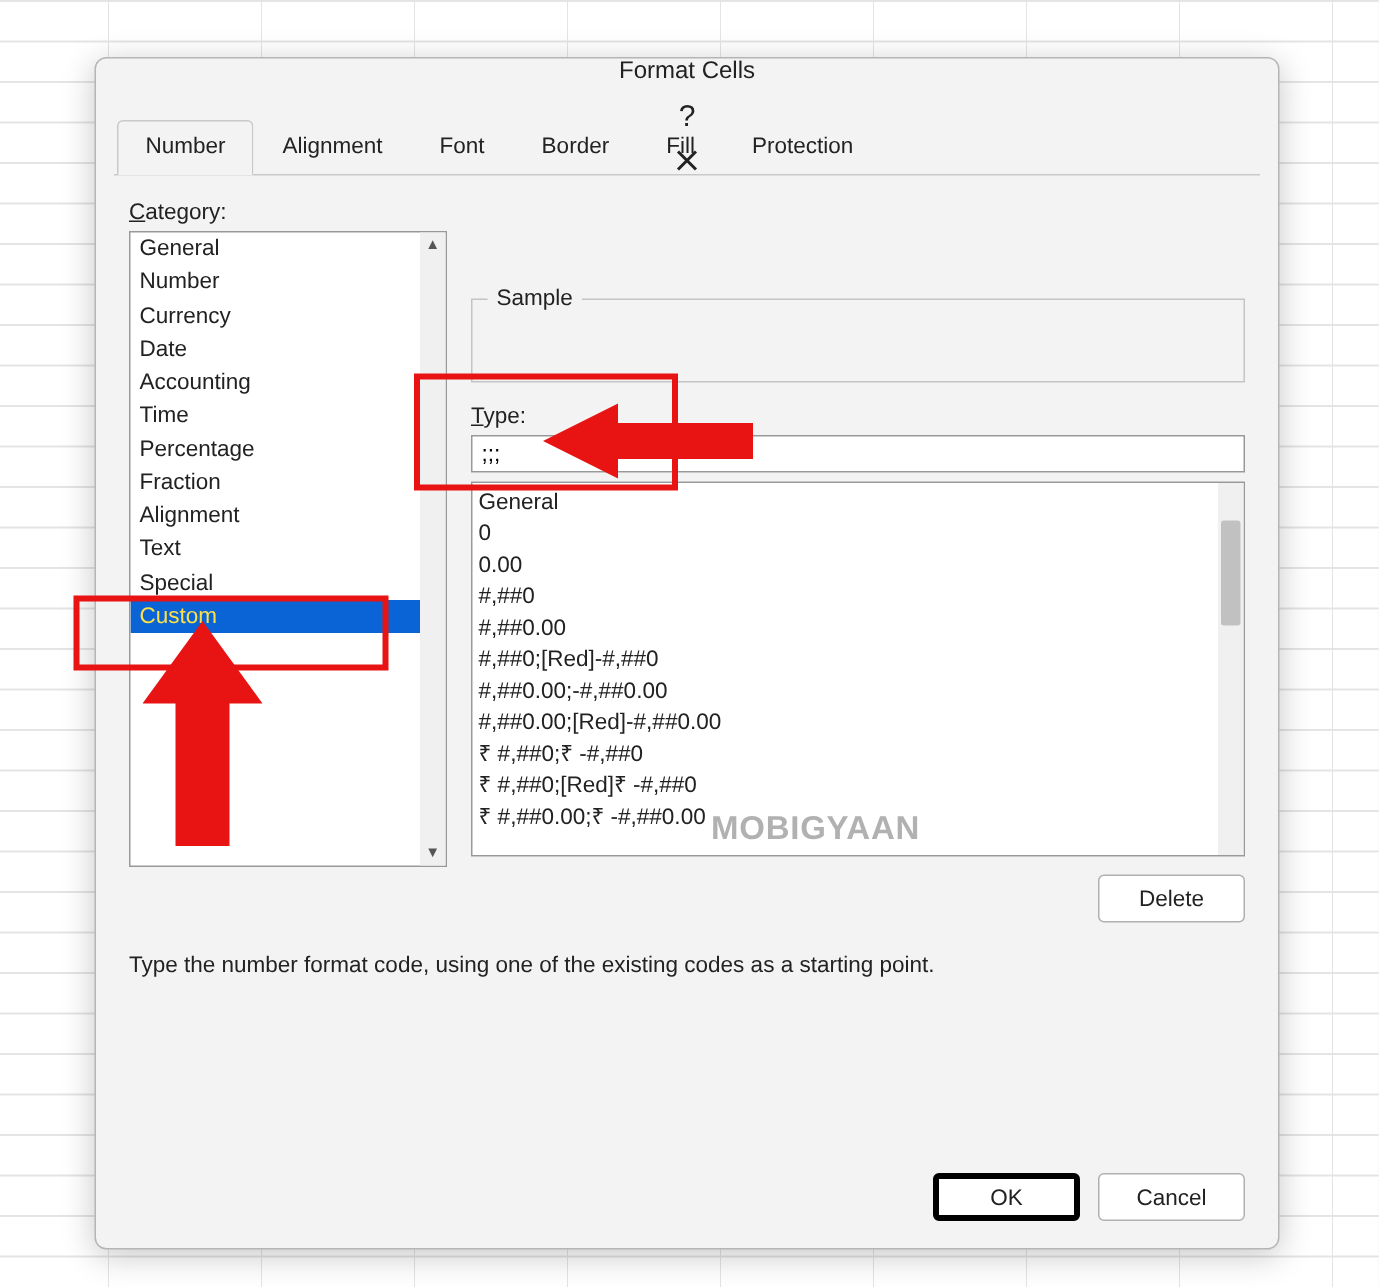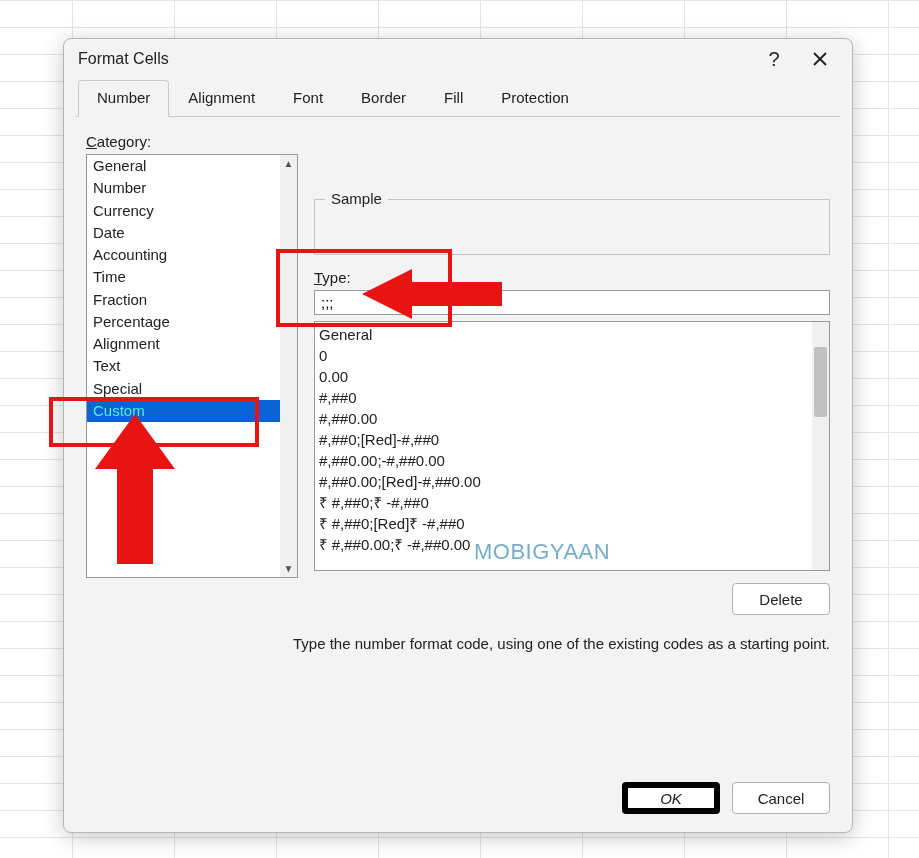--- a/index.html
+++ b/index.html
@@ -25,21 +25,21 @@
     left: 63px; top: 38px;
     width: 790px; height: 795px;
     background: #f3f3f3;
     border: 1px solid #b5b5b5;
     border-radius: 8px;
     box-shadow: 0 4px 22px rgba(0,0,0,.22);
     display: flex; flex-direction: column;
   }
   .titlebar {
     height: 40px; display: flex; align-items: center;
-    padding: 0 14px; gap: 10px;
+    padding: 0 14px; gap: 10px; flex-direction: column;
   }
   .titlebar .title { flex: 1; font-size: 16px; color: #222; }
   .titlebar .help, .titlebar .close {
     width: 36px; height: 30px; display: flex; align-items: center; justify-content: center;
     font-size: 18px; color: #222; border-radius: 4px;
   }
   .titlebar .help { font-size: 20px; }
   .titlebar .close svg { width: 14px; height: 14px; stroke: #222; stroke-width: 2; }
 
   .tabs-wrap { padding: 0 12px; }
@@ -78,21 +78,21 @@
   .catbox .scroll .arrow-up,
   .catbox .scroll .arrow-down {
     position: absolute; left: 0; width: 17px; height: 17px;
     display: flex; align-items: center; justify-content: center;
     color: #555; font-size: 10px;
   }
   .catbox .scroll .arrow-up { top: 0; }
   .catbox .scroll .arrow-down { bottom: 0; }
   .cat-list { position: absolute; left: 0; right: 17px; top: 0; bottom: 0; overflow: hidden; }
   .cat-item { padding: 1px 6px 1px 6px; font-size: 15px; color: #222; line-height: 1.35; }
-  .cat-item.selected { background: #0a64d6; color: #5eead4; }
+  .cat-item.selected { background: #0a64d6; color: #fde047; }
 
   .right { flex: 1; display: flex; flex-direction: column; margin-top: 45px; }
 
   .sample-field {
     border: 1px solid #c4c4c4; height: 56px; margin-bottom: 12px; position: relative;
     background: #f3f3f3;
   }
   .sample-legend {
     position: absolute; top: -10px; left: 10px;
     background: #f3f3f3; padding: 0 6px; font-size: 15px; color: #222;
@@ -116,43 +116,43 @@
   .fmt-list { position: absolute; left: 0; right: 17px; top: 0; bottom: 0; overflow: hidden; padding: 2px 4px; }
   .fmt-item { font-size: 15px; color: #222; line-height: 1.4; white-space: nowrap; }
 
   .delete-row { display: flex; justify-content: flex-end; margin-top: 12px; }
   .btn {
     min-width: 98px; height: 32px; background: #fff;
     border: 1px solid #b0b0b0; border-radius: 4px;
     font-size: 15px; color: #222; display: flex; align-items: center; justify-content: center;
     padding: 0 16px;
   }
-  .hint { font-size: 15px; color: #222; margin-top: 20px; text-align: right; }
+  .hint { font-size: 15px; color: #222; margin-top: 20px; }
 
   .dlg-btns { display: flex; gap: 12px; justify-content: flex-end; padding: 4px 22px 18px; }
-  .btn.primary { border: 6px solid #000000; font-style: italic; }
+  .btn.primary { border: 4px solid #000000; }
 
   
   .anno { position: absolute; pointer-events: none; }
   .red-box { border: 4px solid #e81313; }
   .red-box.box-custom { left: 49px; top: 397px; width: 210px; height: 50px; }
   .red-box.box-type { left: 276px; top: 249px; width: 176px; height: 78px; }
 
   .arrow-right { position: absolute; left: 362px; top: 264px; pointer-events: none; }
   .arrow-right svg { display: block; }
   .arrow-up-shape { position: absolute; left: 95px; top: 414px; pointer-events: none; }
   .arrow-up-shape svg { display: block; }
 
   .watermark {
     position: absolute;
     left: 410px;
     top: 422px;
     font-size: 22px;
-    font-weight: 400;
-    color: #0369a1;
+    font-weight: 700;
+    color: #737373;
     letter-spacing: 0.5px;
     opacity: 0.55;
     pointer-events: none;
     user-select: none;
   }
 </style>
 </head>
 <body>
 
 <div class="sheet">
@@ -189,22 +189,22 @@
 
     <div class="columns">
       <div class="catbox">
         <div class="cat-list" id="cat-list">
             <div class="cat-item">General</div>
             <div class="cat-item">Number</div>
             <div class="cat-item">Currency</div>
             <div class="cat-item">Date</div>
             <div class="cat-item">Accounting</div>
             <div class="cat-item">Time</div>
+            <div class="cat-item">Percentage</div>
             <div class="cat-item">Fraction</div>
-            <div class="cat-item">Percentage</div>
             <div class="cat-item">Alignment</div>
             <div class="cat-item">Text</div>
             <div class="cat-item">Special</div>
             <div class="cat-item selected">Custom</div>
           </div>
         <div class="scroll">
           <div class="arrow-up">▲</div>
           <div class="arrow-down">▼</div>
         </div>
       </div>

